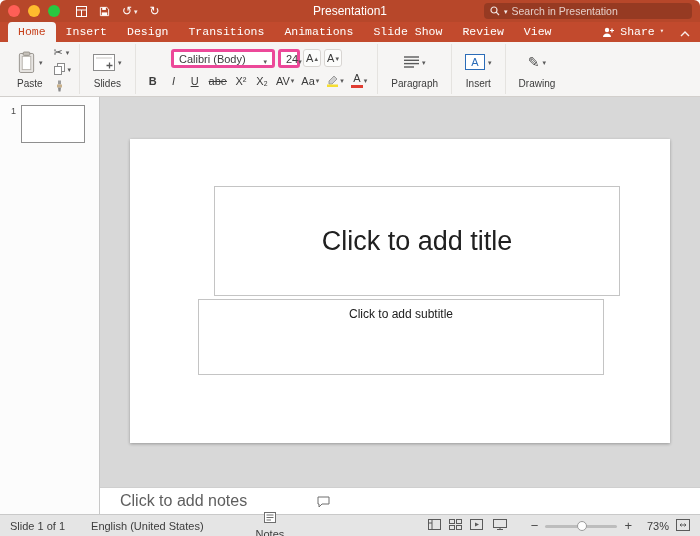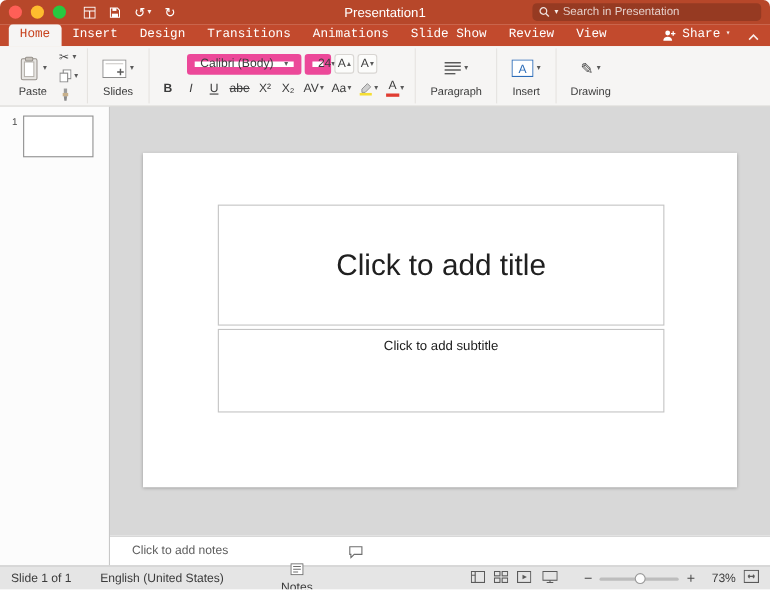--- a/index.html
+++ b/index.html
@@ -47,22 +47,22 @@
     gap:3px; padding:2px 5px; border-radius:3px; }
   .iconrow { display:flex; align-items:center; gap:3px; height:26px; }
   .lbl { font-size:10px; color:#3B3B3B; white-space:nowrap; }
   .caret { font-size:7px; color:#5A5A5A; line-height:1; }
   .smallcol { display:flex; flex-direction:column; justify-content:center; gap:3px; margin-left:6px; }
   .srow { display:flex; align-items:center; gap:3px; height:14px; }
   .glyph-sm { font-size:11px; color:#4A4A4A; line-height:1; }
 
   .fontgroup { display:flex; flex-direction:column; justify-content:center; gap:4px; }
   .frow { display:flex; align-items:center; gap:3px; }
-  .combo { display:flex; align-items:center; justify-content:space-between;
-    background:#fff; border:7px solid #ec4899; border-radius:3px; height:19px;
+  .combo { display:flex; align-items:flex-end; justify-content:space-between;
+    background:#fff; border:3px solid #ec4899; border-radius:3px; height:19px;
     padding:0 5px; font-size:11px; color:#3B3B3B; }
   .combo.family { width:104px; }
   .combo.size { width:22px; }
   .smallbtn { display:flex; align-items:center; justify-content:center; gap:1px;
     min-width:18px; height:18px; padding:0 2px; border-radius:3px; font-size:11px; color:#3B3B3B; }
   .boxed { border:1px solid #D8D5D2; background:#FCFCFB; }
   .b { font-weight:bold; } .i { font-style:italic; }
   .u { text-decoration:underline; } .s { text-decoration:line-through; }
   .colorstack { display:flex; flex-direction:column; align-items:center; line-height:1; }
   .colorstack .letter { font-size:11px; }
@@ -74,27 +74,27 @@
   .content { flex:1; display:flex; min-height:0; }
   .thumbs { width:100px; flex:0 0 auto; background:#FCFCFC; border-right:1px solid #C8C8C8;
     padding:8px 0 0 8px; display:flex; align-items:flex-start; gap:5px; }
   .thumb-num { font-size:9px; color:#4A4A4A; width:8px; text-align:right; margin-top:1px; }
   .thumb { width:64px; height:38px; background:#fff; border:1px solid #8F8F8F; }
   .main { flex:1; display:flex; flex-direction:column; min-width:0; }
   .canvas { flex:1; background:#D8D8D8; display:flex; justify-content:center; overflow:hidden; }
   .slide { width:540px; height:304px; margin-top:42px; background:#fff; position:relative;
     box-shadow:0 1px 3px rgba(0,0,0,.3); }
   .ph { position:absolute; border:1px solid #C4C4C4; display:flex; justify-content:center; }
-  .ph-title { left:68px; top:47px; width:406px; height:110px; align-items:center; }
+  .ph-title { left:84px; top:47px; width:406px; height:110px; align-items:center; }
   .ph-title span { font-size:27px; color:#202020; }
   .ph-sub { left:68px; top:160px; width:406px; height:76px; align-items:flex-start; padding-top:7px; }
   .ph-sub span { font-size:12px; color:#202020; }
   .notesbar { height:27px; flex:0 0 auto; background:#fff; border-top:1px solid #CFCFCF;
     display:flex; align-items:center; padding-left:20px; }
-  .notesbar span { font-size:11px; color:#5E5E5E; }
+  .notesbar span { font-size:16px; color:#5E5E5E; }
 
   
   .statusbar { height:22px; flex:0 0 auto; background:#e5e5e5; border-top:1px solid #C9C9C9;
     display:flex; align-items:center; padding:0 10px; font-size:11px; color:#3C3C3C; }
   .sb-counter { margin-right:26px; white-space:nowrap; }
   .sb-lang { white-space:nowrap; }
   .sb-btn { display:flex; align-items:center; gap:5px; white-space:nowrap;flex-direction:column; }
   .sb-btn.notes { margin-left:52px; }
   .sb-btn.comments { margin-left:13px;gap:36px; }
   .sb-right { margin-left:auto; display:flex; align-items:center; gap:10px; }

